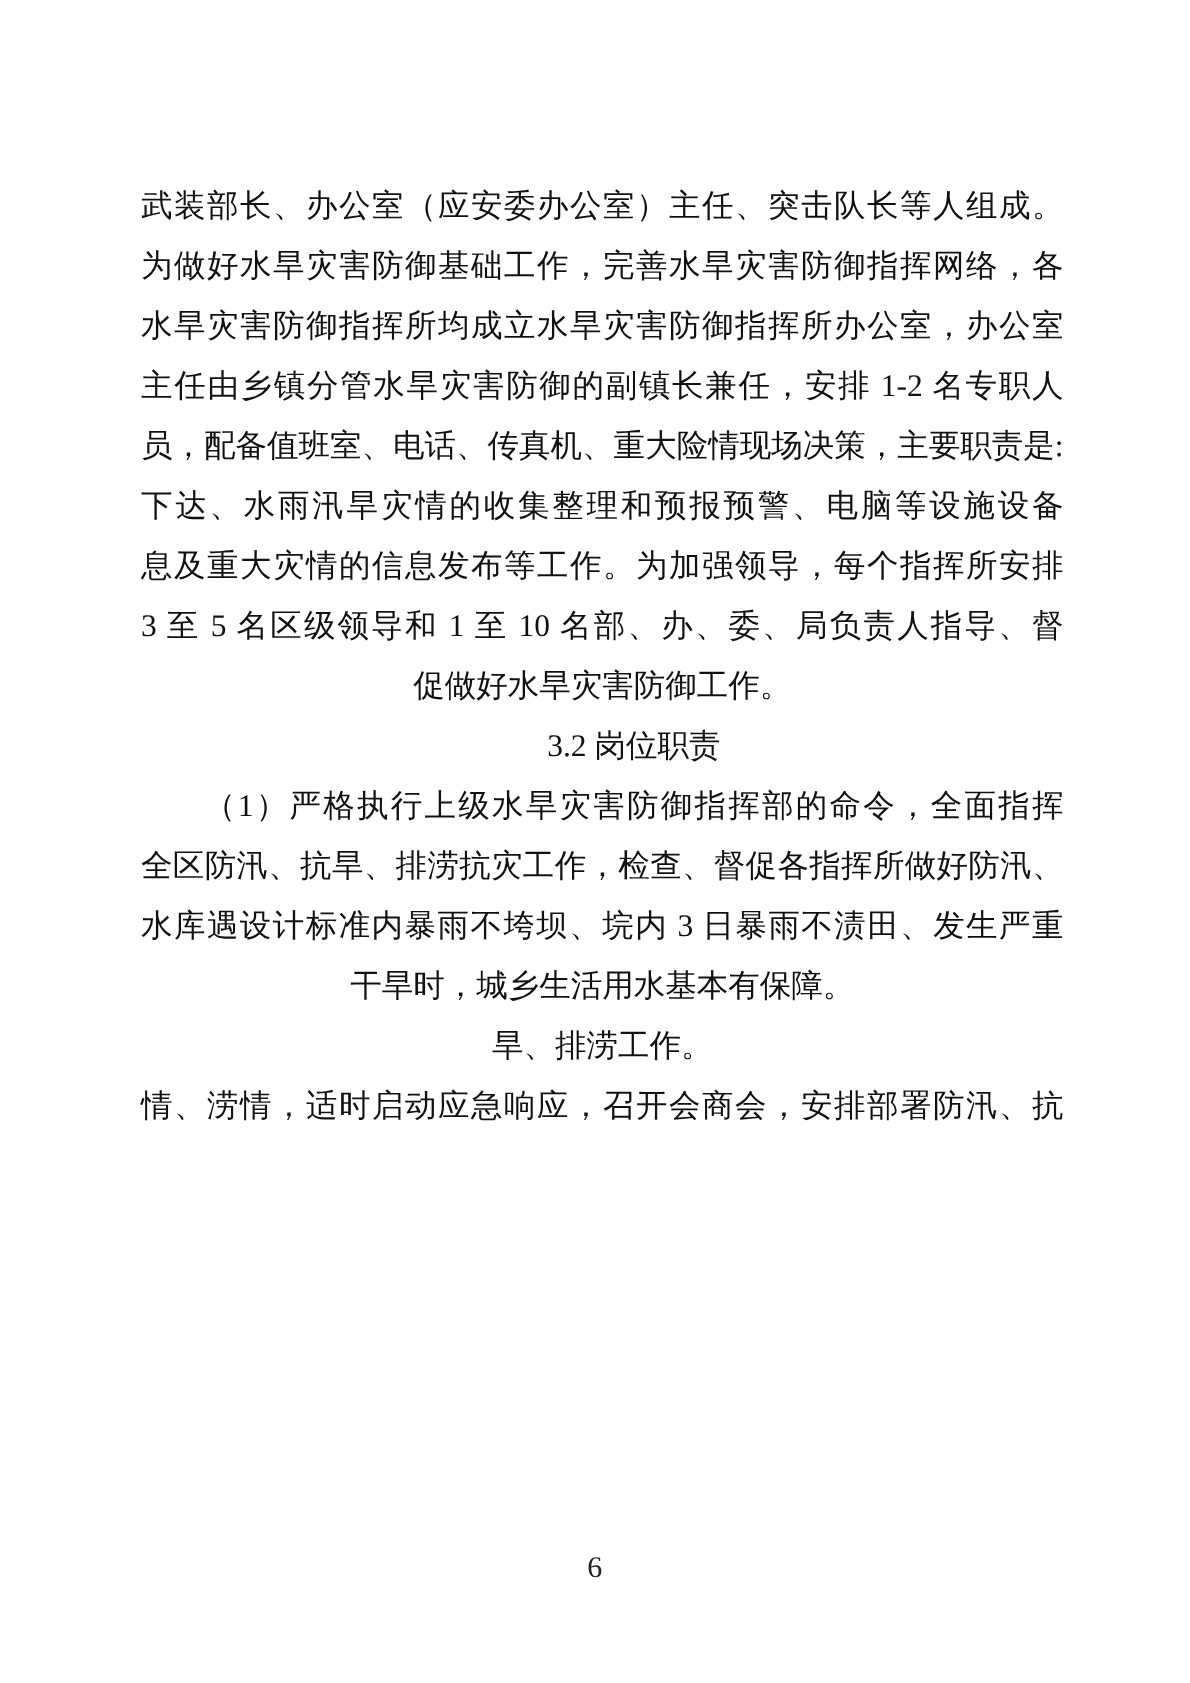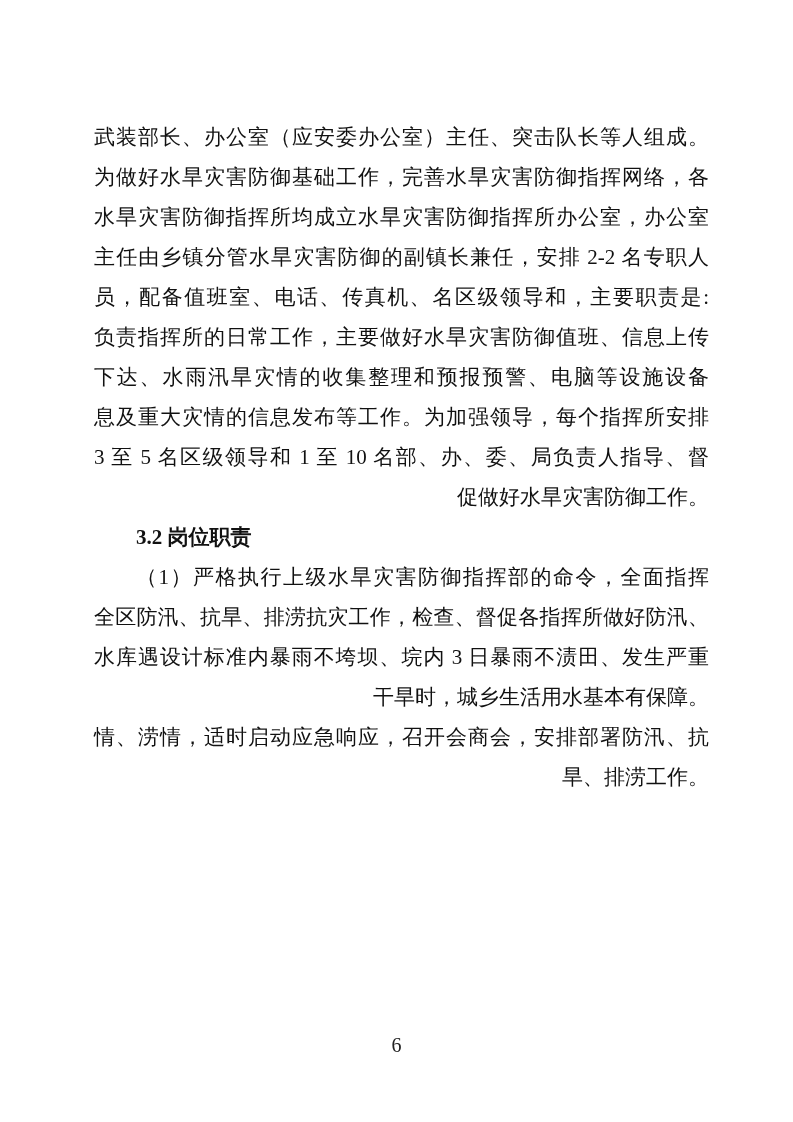--- a/index.html
+++ b/index.html
@@ -31,30 +31,30 @@
     letter-spacing: 0;
   }
   
   .line.j {
     text-align: justify;
     text-align-last: justify;
     text-justify: inter-character;
   }
   
   .line.l {
-    text-align: right;
+    text-align: center;
   }
   
   .line.i {
     text-indent: 42px;
   }
   
   .line.h {
-    font-weight: 700;
-    text-align: left;
+    font-weight: 400;
+    text-align: center;
     text-indent: 42px;
   }
   .page-number {
     position: absolute;
     top: 1030px;
     left: 0;
     width: 100%;
     height: 30px;
     line-height: 30px;
     text-align: center;
@@ -63,29 +63,28 @@
   }
 </style>
 </head>
 <body>
 
 <div class="page">
   <div class="text-block">
     <div class="line j">武装部长、办公室（应安委办公室）主任、突击队长等人组成。</div>
     <div class="line j">为做好水旱灾害防御基础工作，完善水旱灾害防御指挥网络，各</div>
     <div class="line j">水旱灾害防御指挥所均成立水旱灾害防御指挥所办公室，办公室</div>
-    <div class="line j">主任由乡镇分管水旱灾害防御的副镇长兼任，安排 2-2 名专职人</div>
-    <div class="line j">员，配备值班室、电话、传真机、名区级领导和，主要职责是:</div>
-    <div class="line j">负责指挥所的日常工作，主要做好水旱灾害防御值班、信息上传</div>
+    <div class="line j">主任由乡镇分管水旱灾害防御的副镇长兼任，安排 1-2 名专职人</div>
+    <div class="line j">员，配备值班室、电话、传真机、重大险情现场决策，主要职责是:</div>
     <div class="line j">下达、水雨汛旱灾情的收集整理和预报预警、电脑等设施设备</div>
     <div class="line j">息及重大灾情的信息发布等工作。为加强领导，每个指挥所安排</div>
     <div class="line j">3 至 5 名区级领导和 1 至 10 名部、办、委、局负责人指导、督</div>
     <div class="line l">促做好水旱灾害防御工作。</div>
     <div class="line h">3.2 岗位职责</div>
     <div class="line j i">（1）严格执行上级水旱灾害防御指挥部的命令，全面指挥</div>
     <div class="line j">全区防汛、抗旱、排涝抗灾工作，检查、督促各指挥所做好防汛、</div>
     <div class="line j">水库遇设计标准内暴雨不垮坝、垸内 3 日暴雨不渍田、发生严重</div>
     <div class="line l">干旱时，城乡生活用水基本有保障。</div>
+    <div class="line l">旱、排涝工作。</div>
     <div class="line j">情、涝情，适时启动应急响应，召开会商会，安排部署防汛、抗</div>
-    <div class="line l">旱、排涝工作。</div>
   </div>
   <div class="page-number">6</div>
 </div>
 
 </body></html>

